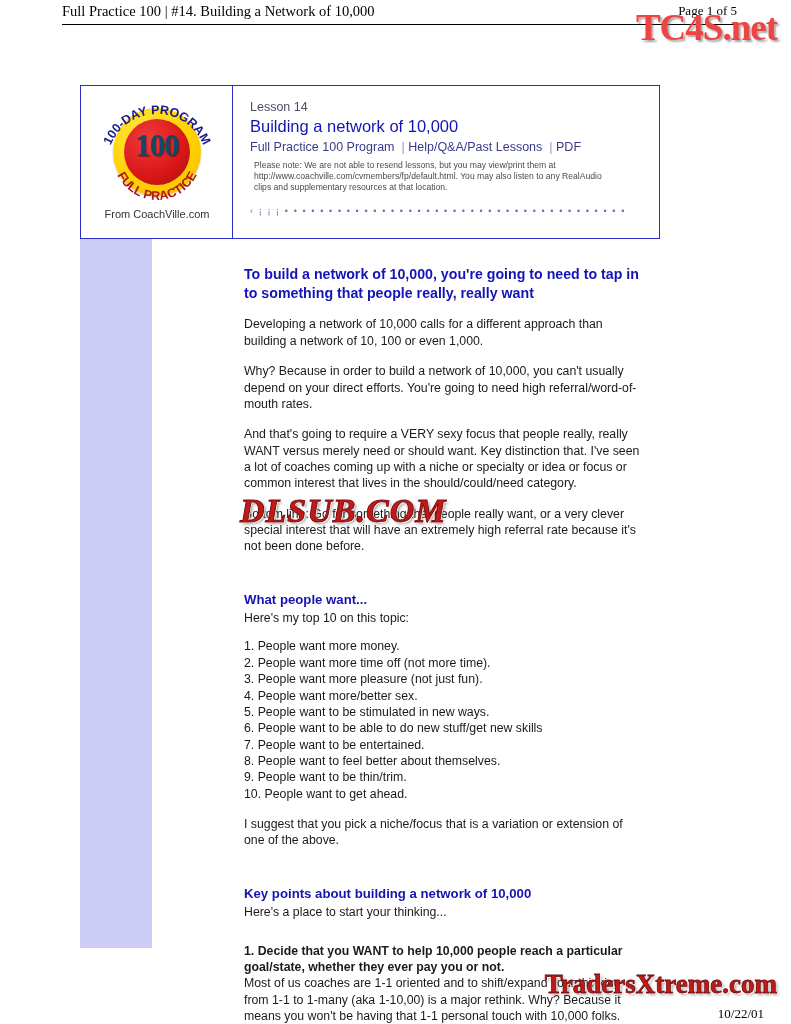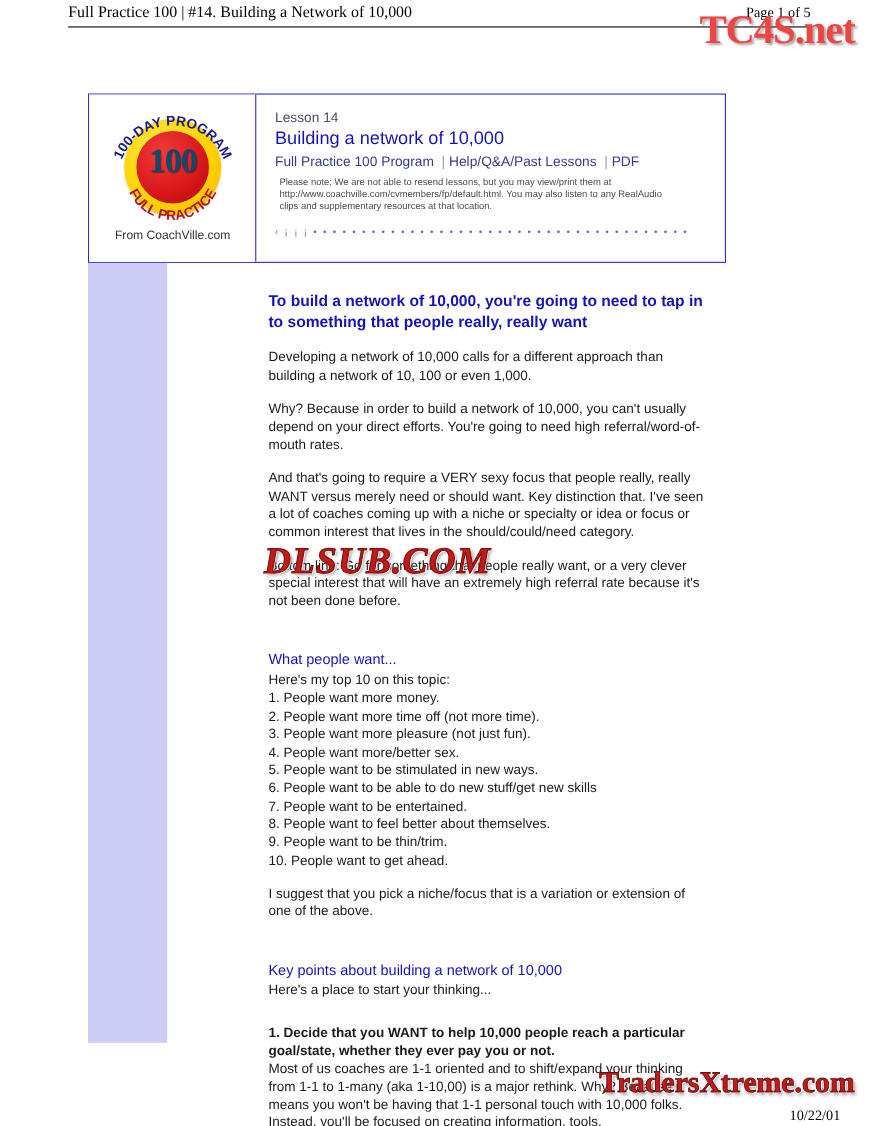--- a/index.html
+++ b/index.html
@@ -245,29 +245,29 @@
   }
   .article h2 {
     font-size: 14.2px;
     font-weight: bold;
     color: #1414b4;
     margin: 0 0 14px 0;
     line-height: 1.32;
   }
   .article h3 {
     font-size: 13.2px;
-    font-weight: normal;
+    font-weight: bold;
     color: #1414b4;
     margin: 0 0 2px 0;
   }
   .article p {
     margin: 0 0 14px 0;
   }
   .article p.tight { margin-bottom: 0; }
-  .list-lines { margin: 0 0 14px 0; }
+  .list-lines { margin: 12px 0 14px 0; }
   .list-lines div { margin: 0; }
   .spacer-22 { height: 22px; }
   .bold-lead { font-weight: bold; }
 </style>
 </head>
 <body>
 
 <div class="page-header">
   <div class="hdr-left">Full Practice 100 | #14. Building a Network of 10,000</div>
   <div class="hdr-right">Page 1 of 5</div>

